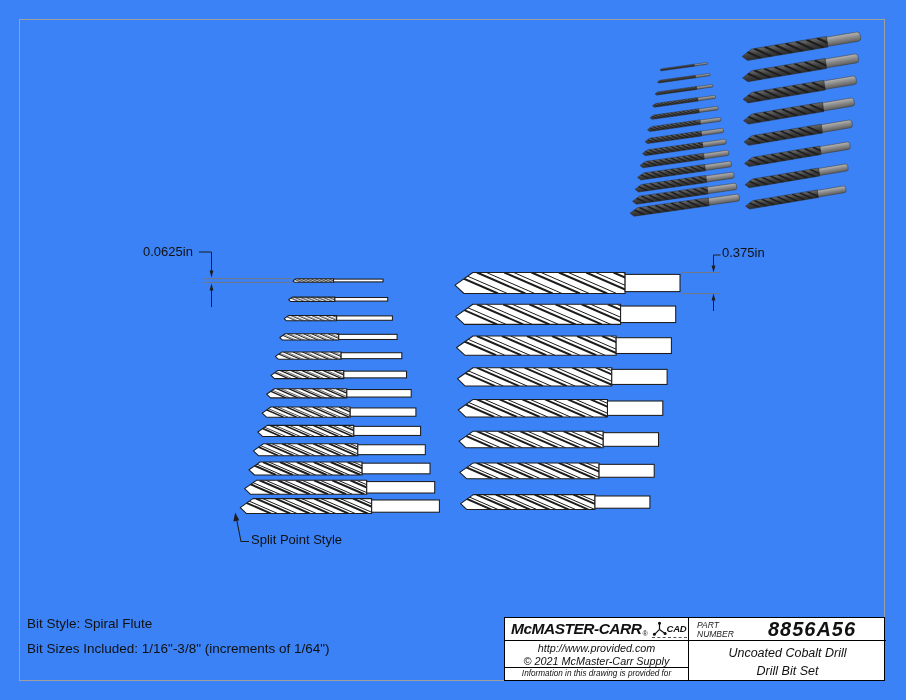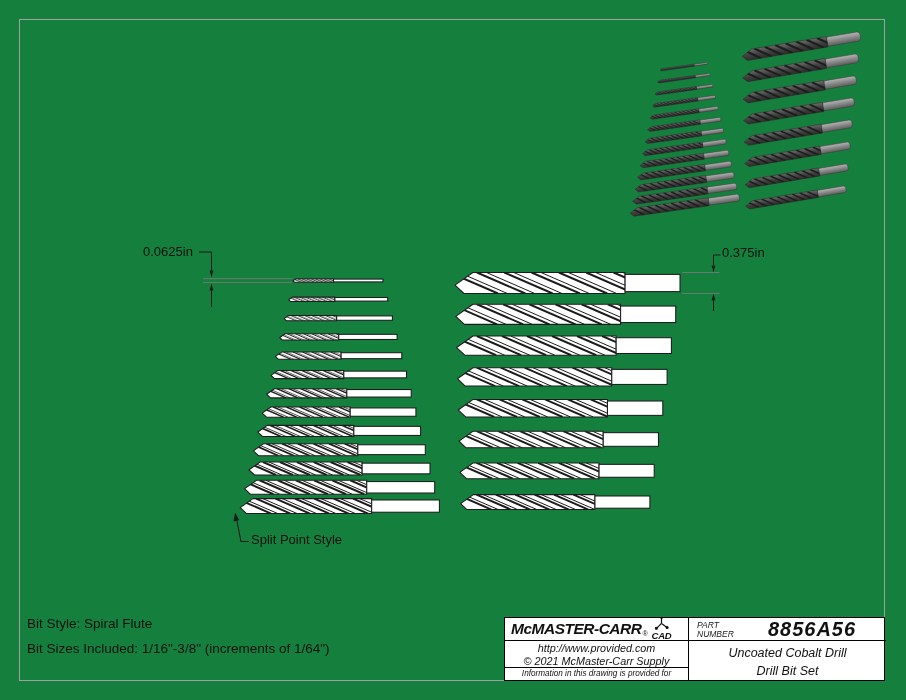--- a/index.html
+++ b/index.html
@@ -1,18 +1,18 @@
 <!DOCTYPE html>
 <html><head>
 <meta charset="utf-8">
 <style>
   * { margin:0; padding:0; box-sizing:border-box; }
   html,body { width:906px; height:700px; background:#ffffff; overflow:hidden;
               font-family:"Liberation Sans", sans-serif; color:#111; }
-  #sheet { position:relative; width:906px; height:700px; background:#15803d; }
+  #sheet { position:relative; width:906px; height:700px; background:#3b82f6; }
   #frame { position:absolute; left:19px; top:19px; width:866px; height:662px;
            border:1.5px solid #a0a0a0; }
   #art { position:absolute; left:0; top:0; width:906px; height:700px; }
 
   .dim-label { position:absolute; font-size:13px; white-space:nowrap; }
   #dim-small { left:143px; top:244px; }
   #dim-large { left:722px; top:245px; }
   #split-callout { position:absolute; left:251px; top:532px; font-size:13px; white-space:nowrap; }
 
   #notes { position:absolute; left:27px; top:611px; font-size:13.5px; line-height:25px; }
@@ -20,21 +20,21 @@
   
   #tb { position:absolute; left:504px; top:617px; width:381px; height:64px;
         border:1.5px solid #000; background:#fff;font-style:italic; }
   #tb .vdiv { position:absolute; left:183px; top:0; height:100%; border-left:1.3px solid #000; }
   #tb .cell { position:absolute; overflow:hidden; }
   #tb-logo-row { left:0; top:0; width:183px; height:23px; border-bottom:1.2px solid #000;
                  display:flex; align-items:center; padding-left:6px; }
   .brand { font-weight:bold; font-size:15.5px; letter-spacing:-0.5px; white-space:nowrap; }
   .reg { font-size:7px; align-self:flex-end; padding:0 2px 3px 1px; }
   .cad { display:inline-flex; align-items:center; border-bottom:1px dashed #555;
-         padding:0 1px 1px 0; margin-left:2px;flex-direction:column; }
+         padding:0 1px 1px 0; margin-left:2px; }
   .cad .cad-label { font-weight:bold; font-size:9.5px; letter-spacing:-0.3px; }
   #tb-web-row { left:0; top:23px; width:183px; height:27px; border-bottom:1.2px solid #000;
                 text-align:center; font-size:10.8px; line-height:12.5px; padding-top:1px; }
   #tb-fine-row { left:0; top:50px; width:183px; height:12.5px; text-align:center;
                  font-size:8.2px; line-height:12px; color:#111; }
   #tb-part-row { left:184px; top:0; width:197px; height:23px; border-bottom:1.2px solid #000; }
   .part-label { position:absolute; left:8px; top:3px; font-size:8.5px; line-height:9px; color:#222; }
   .part-number { position:absolute; left:52px; top:0px; width:142px; text-align:center;
                  font-size:20px; font-weight:bold; letter-spacing:1px; }
   #tb-product { left:184px; top:23px; width:197px; height:41px; text-align:center;

